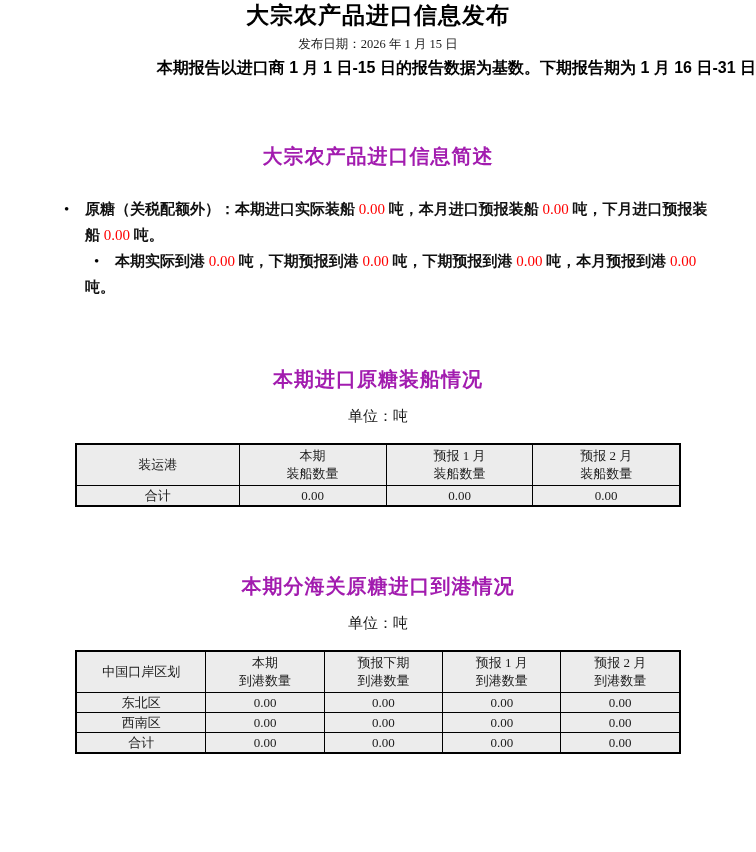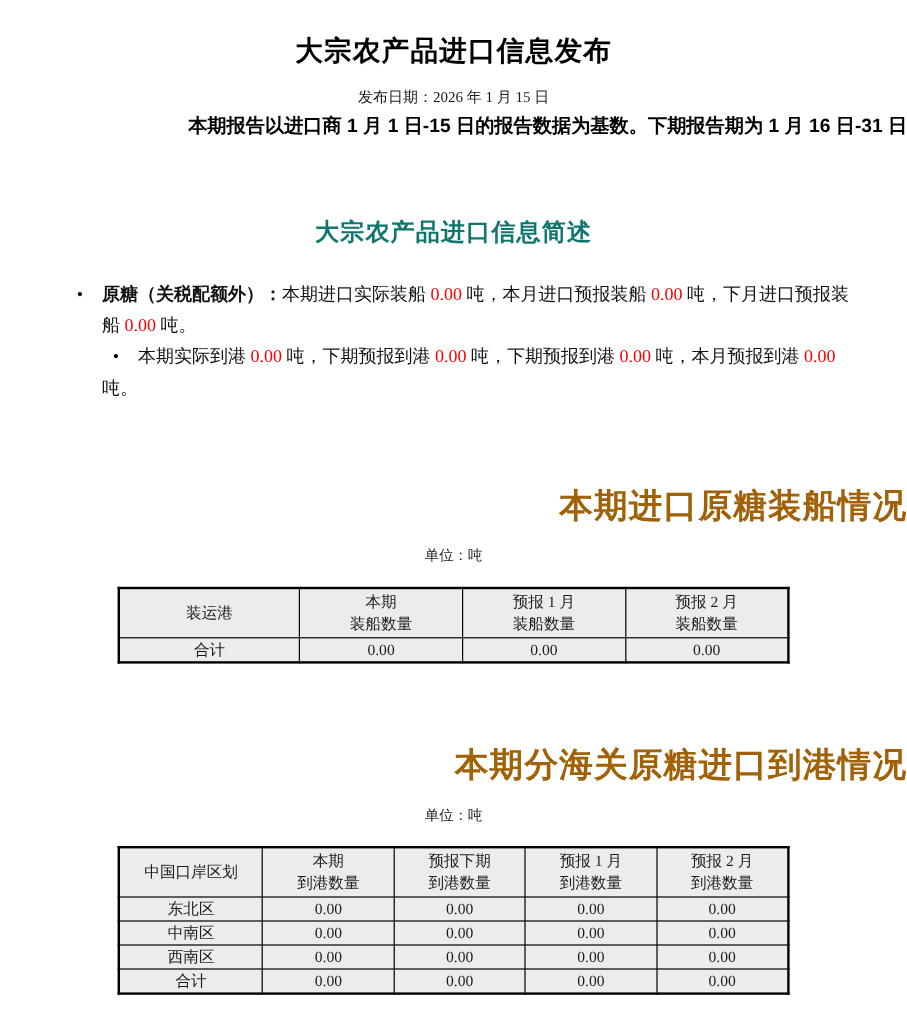--- a/index.html
+++ b/index.html
@@ -8,53 +8,52 @@
     background: #ffffff;
   }
   body {
     width: 756px;
     height: 852px;
     overflow: hidden;
     color: #111111;
     font-family: "Liberation Serif", serif;
   }
   .page {
-    padding-top: 27px;
   }
   .doc-title {
     margin: 0;
     text-align: center;
     font-family: "Liberation Sans", sans-serif;
     font-size: 23px;
     font-weight: 700;
     letter-spacing: 1px;
     color: #000000;
   }
   .pub-date {
-    margin-top: 15px;
+    margin-top: 5px;
     text-align: center;
     font-size: 12.5px;
     color: #1a1a1a;
   }
   .period-note {
     margin-top: 5px;
     text-align: right;
     font-family: "Liberation Sans", sans-serif;
     font-size: 16px;
     font-weight: 700;
     color: #000000;
   }
   .summary-title {
     margin: 64px 0 0 0;
     text-align: center;
     font-family: "Liberation Sans", sans-serif;
     font-size: 20px;
     font-weight: 700;
     letter-spacing: 1px;
-    color: #0f766e;
+    color: #a21caf;
   }
   .bullets {
     list-style: none;
     margin: 26px 48px 0 62px;
     padding: 0;
     font-size: 15px;
     line-height: 26px;
   }
   .bullets li {
     position: relative;
@@ -65,41 +64,41 @@
     position: absolute;
     left: 2px;
     top: 0;
     font-size: 15px;
     color: #000000;
   }
   .bullets li.indent {
     text-indent: 2em;
   }
   .seg-bold { font-weight: 700; }
-  .seg-normal { font-weight: 400; }
+  .seg-normal { font-weight: 700; }
   .seg-red { color: #ff0000; }
   .section-title {
     margin: 66px 0 0 0;
-    text-align: right;
-    font-family: "Liberation Sans", sans-serif;
-    font-size: 28px;
+    text-align: center;
+    font-family: "Liberation Sans", sans-serif;
+    font-size: 20px;
     font-weight: 700;
     letter-spacing: 1px;
-    color: #a16207;
+    color: #a21caf;
   }
   .section-title.arrival {
   }
   .unit-label {
     margin-top: 14px;
     text-align: center;
-    font-size: 12px;
+    font-size: 15px;
     color: #1a1a1a;
   }
   table.data-table {
-    width: 560px;
+    width: 606px;
     margin: 17px auto 0 auto;
     border-collapse: collapse;
     table-layout: fixed;
     border: 2px solid #000000;
     font-size: 13px;
   }
   table.data-table th,
   table.data-table td {
     border: 1px solid #000000;
     background: #ececec;
@@ -189,27 +188,20 @@
       </thead>
       <tbody>
         <tr>
           <td>东北区</td>
           <td>0.00</td>
           <td>0.00</td>
           <td>0.00</td>
           <td>0.00</td>
         </tr>
         <tr>
-          <td>中南区</td>
-          <td>0.00</td>
-          <td>0.00</td>
-          <td>0.00</td>
-          <td>0.00</td>
-        </tr>
-        <tr>
           <td>西南区</td>
           <td>0.00</td>
           <td>0.00</td>
           <td>0.00</td>
           <td>0.00</td>
         </tr>
         <tr>
           <td>合计</td>
           <td>0.00</td>
           <td>0.00</td>

